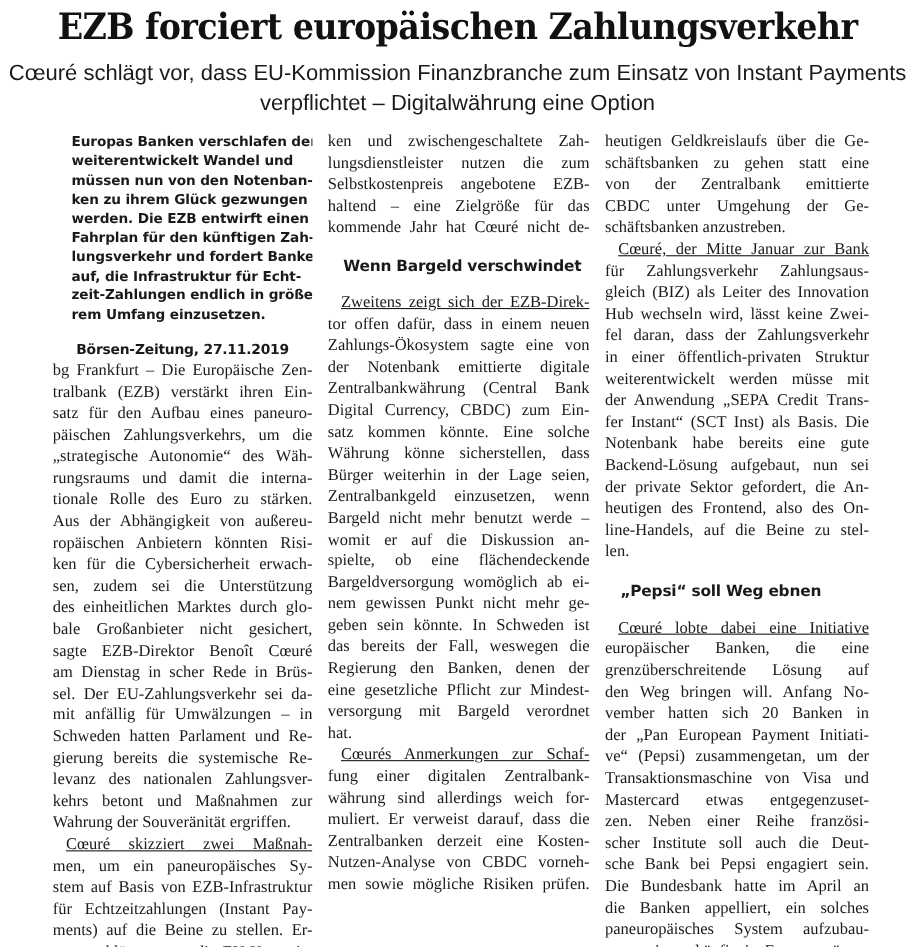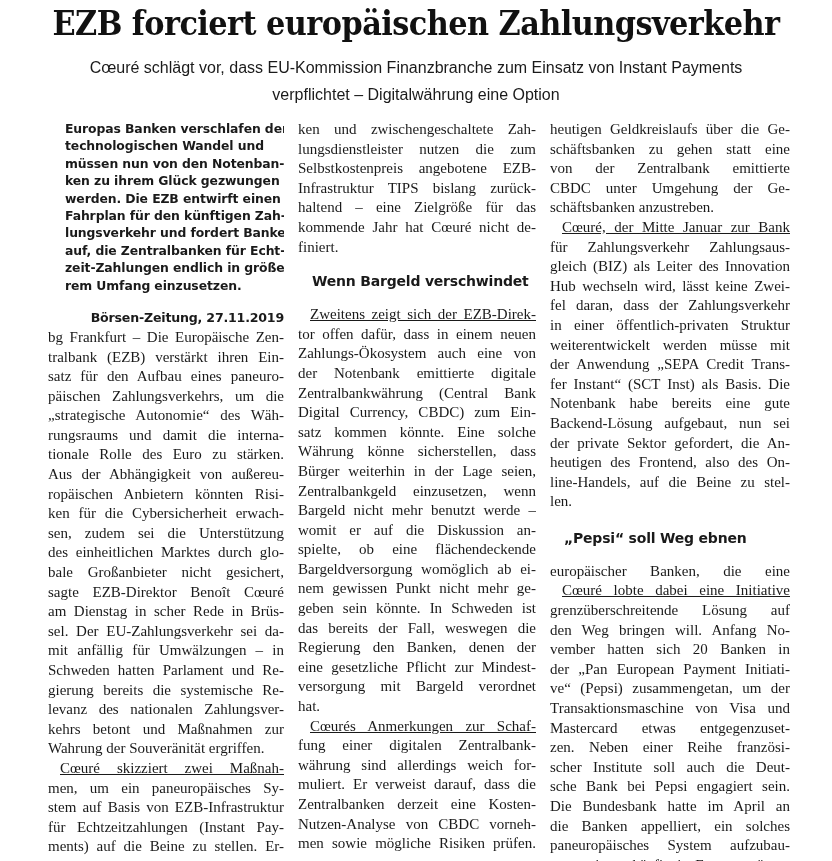--- a/index.html
+++ b/index.html
@@ -7,68 +7,68 @@
     body { position: relative; color: #1a1a1a; }
     .headline {
       position: absolute; left: 0; top: 2px; width: 832px; text-align: center;
       font-family: "DejaVu Serif", "Liberation Serif", serif;
       font-size: 33px; line-height: 44px; letter-spacing: -0.6px; color: #111;
       transform: scaleX(0.92); transform-origin: center;
     }
     .subhead {
       position: absolute; left: 0; top: 54px; width: 832px; text-align: center;
       font-family: "Liberation Sans", sans-serif;
-      font-size: 16px; line-height: 27px; color: #1a1a1a;
+      font-size: 20px; line-height: 27px; color: #1a1a1a;
     }
     .col { position: absolute; top: 120px; }
     .col1 { left: 48px; width: 236px; }
     .col2 { left: 298px; width: 238px; }
     .col3 { left: 550px; width: 240px; }
     .line {
       font-family: "Liberation Serif", serif;
       font-size: 15px; line-height: 19.6px; height: 19.6px; white-space: nowrap;
       text-align: justify; text-align-last: justify; overflow: hidden;
     }
     .line.last { text-align-last: left; font-family: Liberation Serif, serif; }
     .line.indent { padding-left: 12px; text-decoration: underline; }
     .lead .line {
       font-family: "DejaVu Sans", sans-serif; font-weight: bold;
       font-size: 12.4px; line-height: 17.4px; height: 17.4px; text-align: left; text-align-last: left;
       padding-left: 17px; letter-spacing: -0.1px;
     }
     .dateline {
       font-family: "DejaVu Sans", sans-serif; font-weight: bold; font-size: 12.6px;
-      line-height: 20px; height: 20px; text-align: right; margin-top: 14px; letter-spacing: -0.2px;
+      line-height: 20px; height: 20px; text-align: center; margin-top: 14px; letter-spacing: -0.2px;
     }
     .subhead2 {
       font-family: "DejaVu Sans", sans-serif; font-weight: bold; font-size: 14px;
       line-height: 20px; height: 20px; padding-left: 14px; letter-spacing: -0.2px;
     }
     .gap-s { height: 14px; }
     .gap-m { height: 16px; }
   </style>
 </head>
 <body>
 
 <h1 class="headline">EZB forciert europäischen Zahlungsverkehr</h1>
 <div class="subhead">
   <div>Cœuré schlägt vor, dass EU-Kommission Finanzbranche zum Einsatz von Instant Payments</div>
   <div>verpflichtet – Digitalwährung eine Option</div>
 </div>
 
 <div class="col col1">
   <div class="lead" id="lead">
       <div class="line">Europas Banken verschlafen den</div>
-      <div class="line">technologischen Wandel und</div>
+      <div class="line">weiterentwickelt Wandel und</div>
       <div class="line">müssen nun von den Notenban-</div>
       <div class="line">ken zu ihrem Glück gezwungen</div>
       <div class="line">werden. Die EZB entwirft einen</div>
       <div class="line">Fahrplan für den künftigen Zah-</div>
       <div class="line">lungsverkehr und fordert Banken</div>
-      <div class="line">auf, die Zentralbanken für Echt-</div>
+      <div class="line">auf, die Infrastruktur für Echt-</div>
       <div class="line">zeit-Zahlungen endlich in größe-</div>
       <div class="line">rem Umfang einzusetzen.</div>
     </div>
   <div class="dateline">Börsen-Zeitung, 27.11.2019</div>
   <div id="col1">
       <div class="line">bg Frankfurt – Die Europäische Zen-</div>
       <div class="line">tralbank (EZB) verstärkt ihren Ein-</div>
       <div class="line">satz für den Aufbau eines paneuro-</div>
       <div class="line">päischen Zahlungsverkehrs, um die</div>
       <div class="line">„strategische Autonomie“ des Wäh-</div>
@@ -96,32 +96,30 @@
       <div class="line">ments) auf die Beine zu stellen. Er-</div>
       <div class="line">stens schlägt er vor, die EU-Kommis-</div>
     </div>
 </div>
 
 <div class="col col2">
   <div id="col2top">
       <div class="line">ken und zwischengeschaltete Zah-</div>
       <div class="line">lungsdienstleister nutzen die zum</div>
       <div class="line">Selbstkostenpreis angebotene EZB-</div>
-      <div class="line">Infrastruktur TIPS bislang zurück-</div>
       <div class="line">haltend – eine Zielgröße für das</div>
       <div class="line">kommende Jahr hat Cœuré nicht de-</div>
-      <div class="line last">finiert.</div>
     </div>
   <div class="gap-s"></div>
   <div class="subhead2">Wenn Bargeld verschwindet</div>
   <div class="gap-s"></div>
   <div id="col2bottom">
       <div class="line indent">Zweitens zeigt sich der EZB-Direk-</div>
       <div class="line">tor offen dafür, dass in einem neuen</div>
-      <div class="line">Zahlungs-Ökosystem auch eine von</div>
+      <div class="line">Zahlungs-Ökosystem sagte eine von</div>
       <div class="line">der Notenbank emittierte digitale</div>
       <div class="line">Zentralbankwährung (Central Bank</div>
       <div class="line">Digital Currency, CBDC) zum Ein-</div>
       <div class="line">satz kommen könnte. Eine solche</div>
       <div class="line">Währung könne sicherstellen, dass</div>
       <div class="line">Bürger weiterhin in der Lage seien,</div>
       <div class="line">Zentralbankgeld einzusetzen, wenn</div>
       <div class="line">Bargeld nicht mehr benutzt werde –</div>
       <div class="line">womit er auf die Diskussion an-</div>
       <div class="line">spielte, ob eine flächendeckende</div>
@@ -163,22 +161,22 @@
       <div class="line">Backend-Lösung aufgebaut, nun sei</div>
       <div class="line">der private Sektor gefordert, die An-</div>
       <div class="line">heutigen des Frontend, also des On-</div>
       <div class="line">line-Handels, auf die Beine zu stel-</div>
       <div class="line last">len.</div>
     </div>
   <div class="gap-m"></div>
   <div class="subhead2">„Pepsi“ soll Weg ebnen</div>
   <div class="gap-s"></div>
   <div id="col3bottom">
+      <div class="line indent">Cœuré lobte dabei eine Initiative</div>
       <div class="line">europäischer Banken, die eine</div>
-      <div class="line indent">Cœuré lobte dabei eine Initiative</div>
       <div class="line">grenzüberschreitende Lösung auf</div>
       <div class="line">den Weg bringen will. Anfang No-</div>
       <div class="line">vember hatten sich 20 Banken in</div>
       <div class="line">der „Pan European Payment Initiati-</div>
       <div class="line">ve“ (Pepsi) zusammengetan, um der</div>
       <div class="line">Transaktionsmaschine von Visa und</div>
       <div class="line">Mastercard etwas entgegenzuset-</div>
       <div class="line">zen. Neben einer Reihe französi-</div>
       <div class="line">scher Institute soll auch die Deut-</div>
       <div class="line">sche Bank bei Pepsi engagiert sein.</div>

